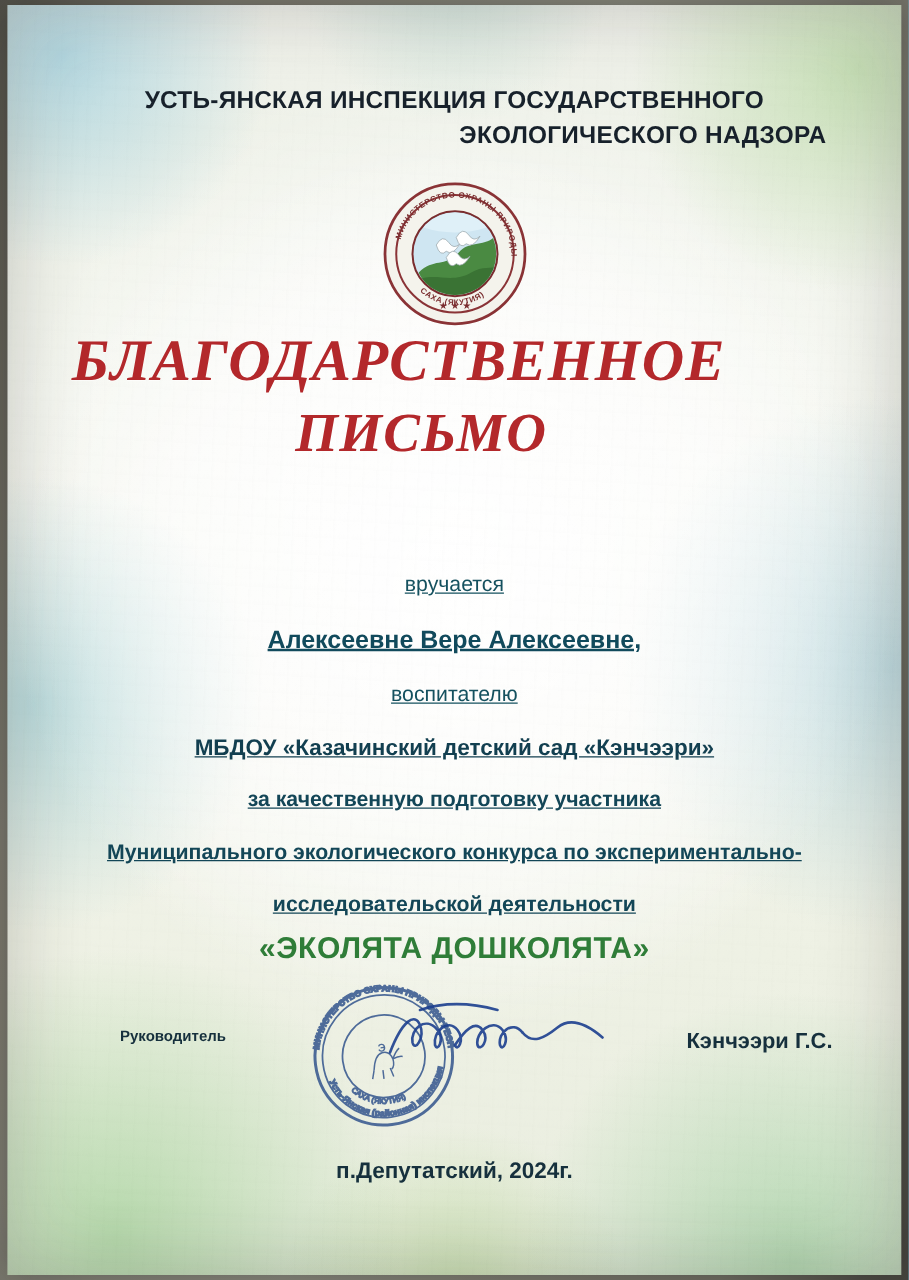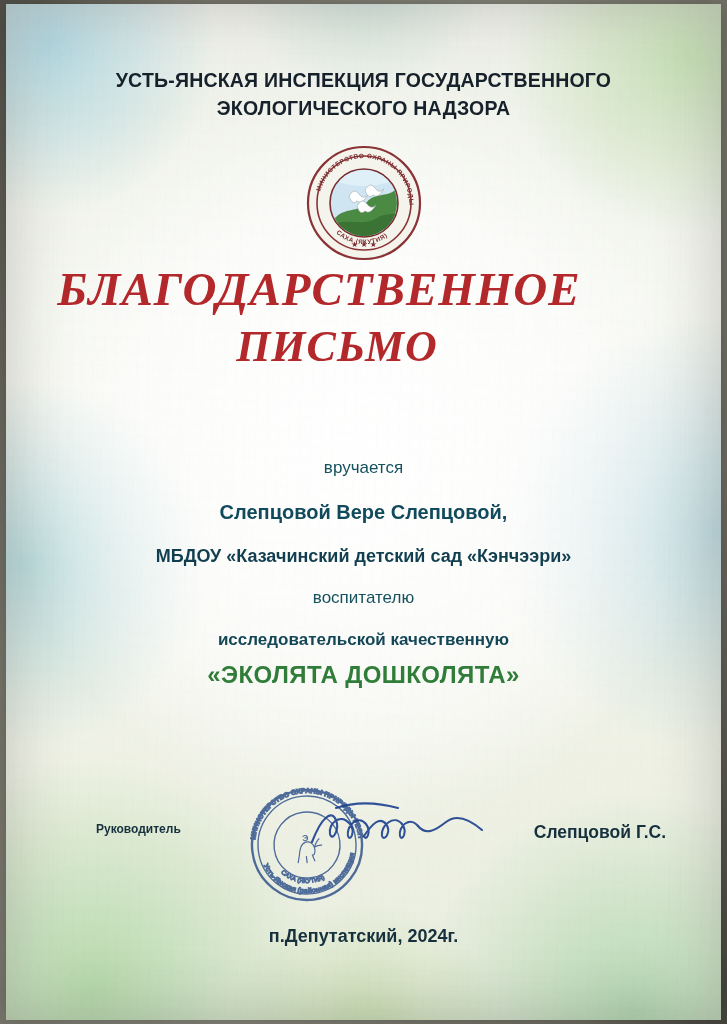--- a/index.html
+++ b/index.html
@@ -99,21 +99,21 @@
     left: 60px;
     top: 62px;
     width: 595px;
     color: #17212b;
     font-weight: bold;
     font-size: 19.5px;
     line-height: 28px;
     letter-spacing: 0.2px;
     text-transform: uppercase;
   }
-  .org-header .line2 { display: block; }
+  .org-header .line2 { display: block; text-align: right; }
 
   
   .emblem {
     position: absolute;
     left: 50%;
     top: 140px;
     transform: translateX(-50%);
     width: 118px;
     height: 118px;
   }
@@ -147,20 +147,21 @@
     left: 42px;
     top: 443px;
     width: 631px;
     color: #16404f;
   }
   .body-line {
     font-size: 17px;
     line-height: 42px;
     color: #15515f;
     font-weight: normal;
+    text-decoration: underline;
   }
   .body-line.name {
     font-size: 20px;
     font-weight: bold;
     color: #114a5c;
     line-height: 46px;
   }
   .body-line.bold {
     font-size: 18px;
     font-weight: bold;
@@ -290,24 +291,26 @@
         </svg>
       </div>
 
       <div class="title-block">
         <div class="title-1">БЛАГОДАРСТВЕННОЕ</div>
         <div class="title-2">ПИСЬМО</div>
       </div>
 
       <div class="body-block">
         <div class="body-line">вручается</div>
-        <div class="body-line name">Слепцовой Вере Слепцовой,</div>
+        <div class="body-line name">Алексеевне Вере Алексеевне,</div>
+        <div class="body-line">воспитателю</div>
         <div class="body-line bold">МБДОУ «Казачинский детский сад «Кэнчээри»</div>
-        <div class="body-line">воспитателю</div>
-        <div class="body-line semi">исследовательской качественную</div>
+        <div class="body-line semi">за качественную подготовку участника</div>
+        <div class="body-line semi">Муниципального экологического конкурса по экспериментально-</div>
+        <div class="body-line semi">исследовательской деятельности</div>
         <div class="contest-name">«ЭКОЛЯТА ДОШКОЛЯТА»</div>
       </div>
 
       <div class="stamp">
         <svg viewBox="0 0 138 138" width="138" height="138" aria-hidden="true">
           <defs>
             <path id="stTop" d="M 69,69 m -52,0 a 52,52 0 1,1 104,0" fill="none"></path>
             <path id="stBot" d="M 69,69 m -48,0 a 48,48 0 1,0 96,0" fill="none"></path>
             <path id="stMid" d="M 69,69 m -38,0 a 38,38 0 1,0 76,0" fill="none"></path>
           </defs>
@@ -341,21 +344,21 @@
             <path d="M6 48 C16 22, 26 16, 30 26 C34 36, 26 48, 24 40 C22 30, 34 18, 44 30 C50 38, 44 48, 42 42 C40 32, 52 20, 60 30 C66 38, 60 48, 58 42"></path>
             <path d="M58 42 C66 30, 74 22, 80 30 C86 38, 78 48, 76 42 C74 32, 88 20, 96 30 C102 38, 96 48, 94 42 C92 32, 104 22, 112 32"></path>
             <path d="M112 32 C120 42, 130 36, 140 28 C150 20, 162 24, 176 36"></path>
             <path d="M30 14 C48 8, 70 8, 92 14"></path>
           </g>
         </svg>
       </div>
 
       <div class="sign-row">
         <div class="sign-left">Руководитель</div>
-        <div class="sign-right">Слепцовой Г.С.</div>
+        <div class="sign-right">Кэнчээри Г.С.</div>
       </div>
 
       <div class="footer-place">п.Депутатский, 2024г.</div>
 
     </div>
   </div>
 
   <div class="vignette"></div>
 </div>
 

